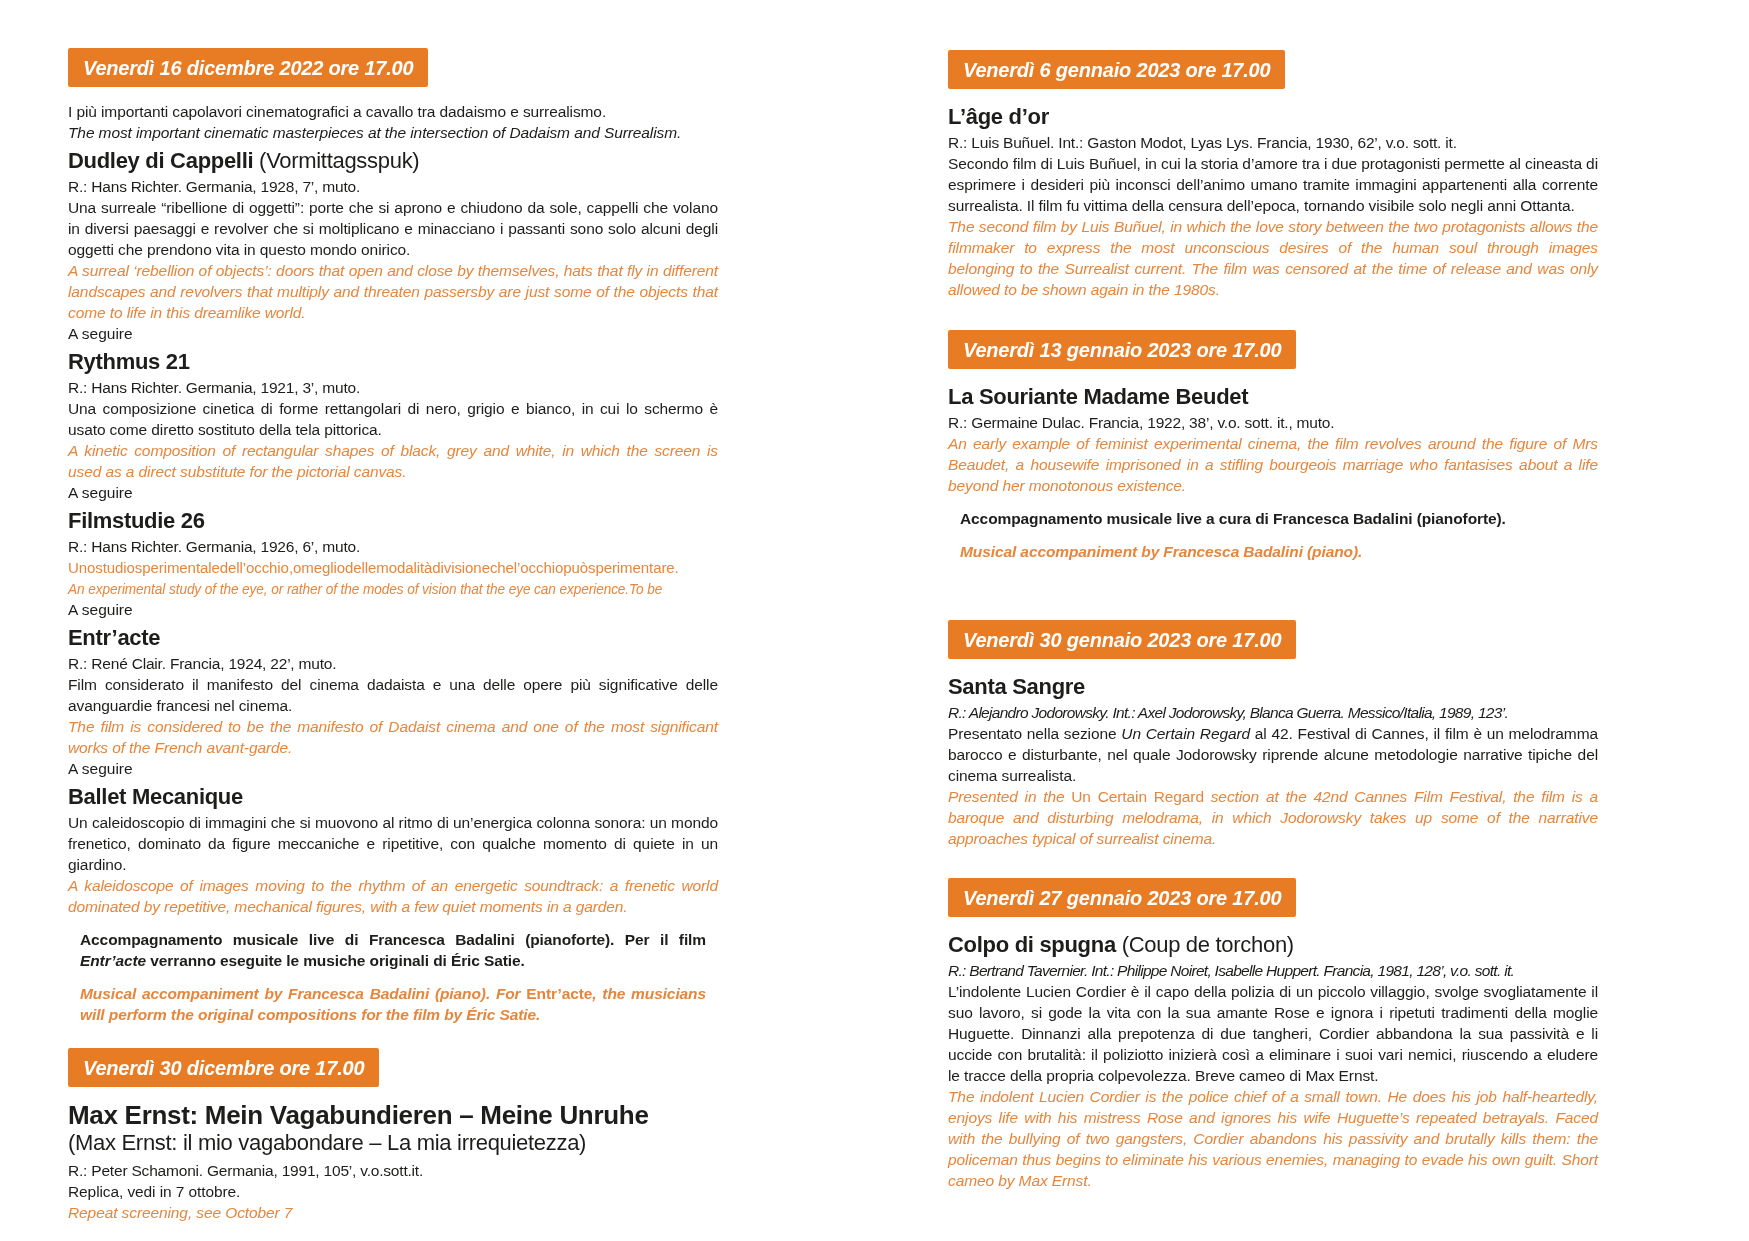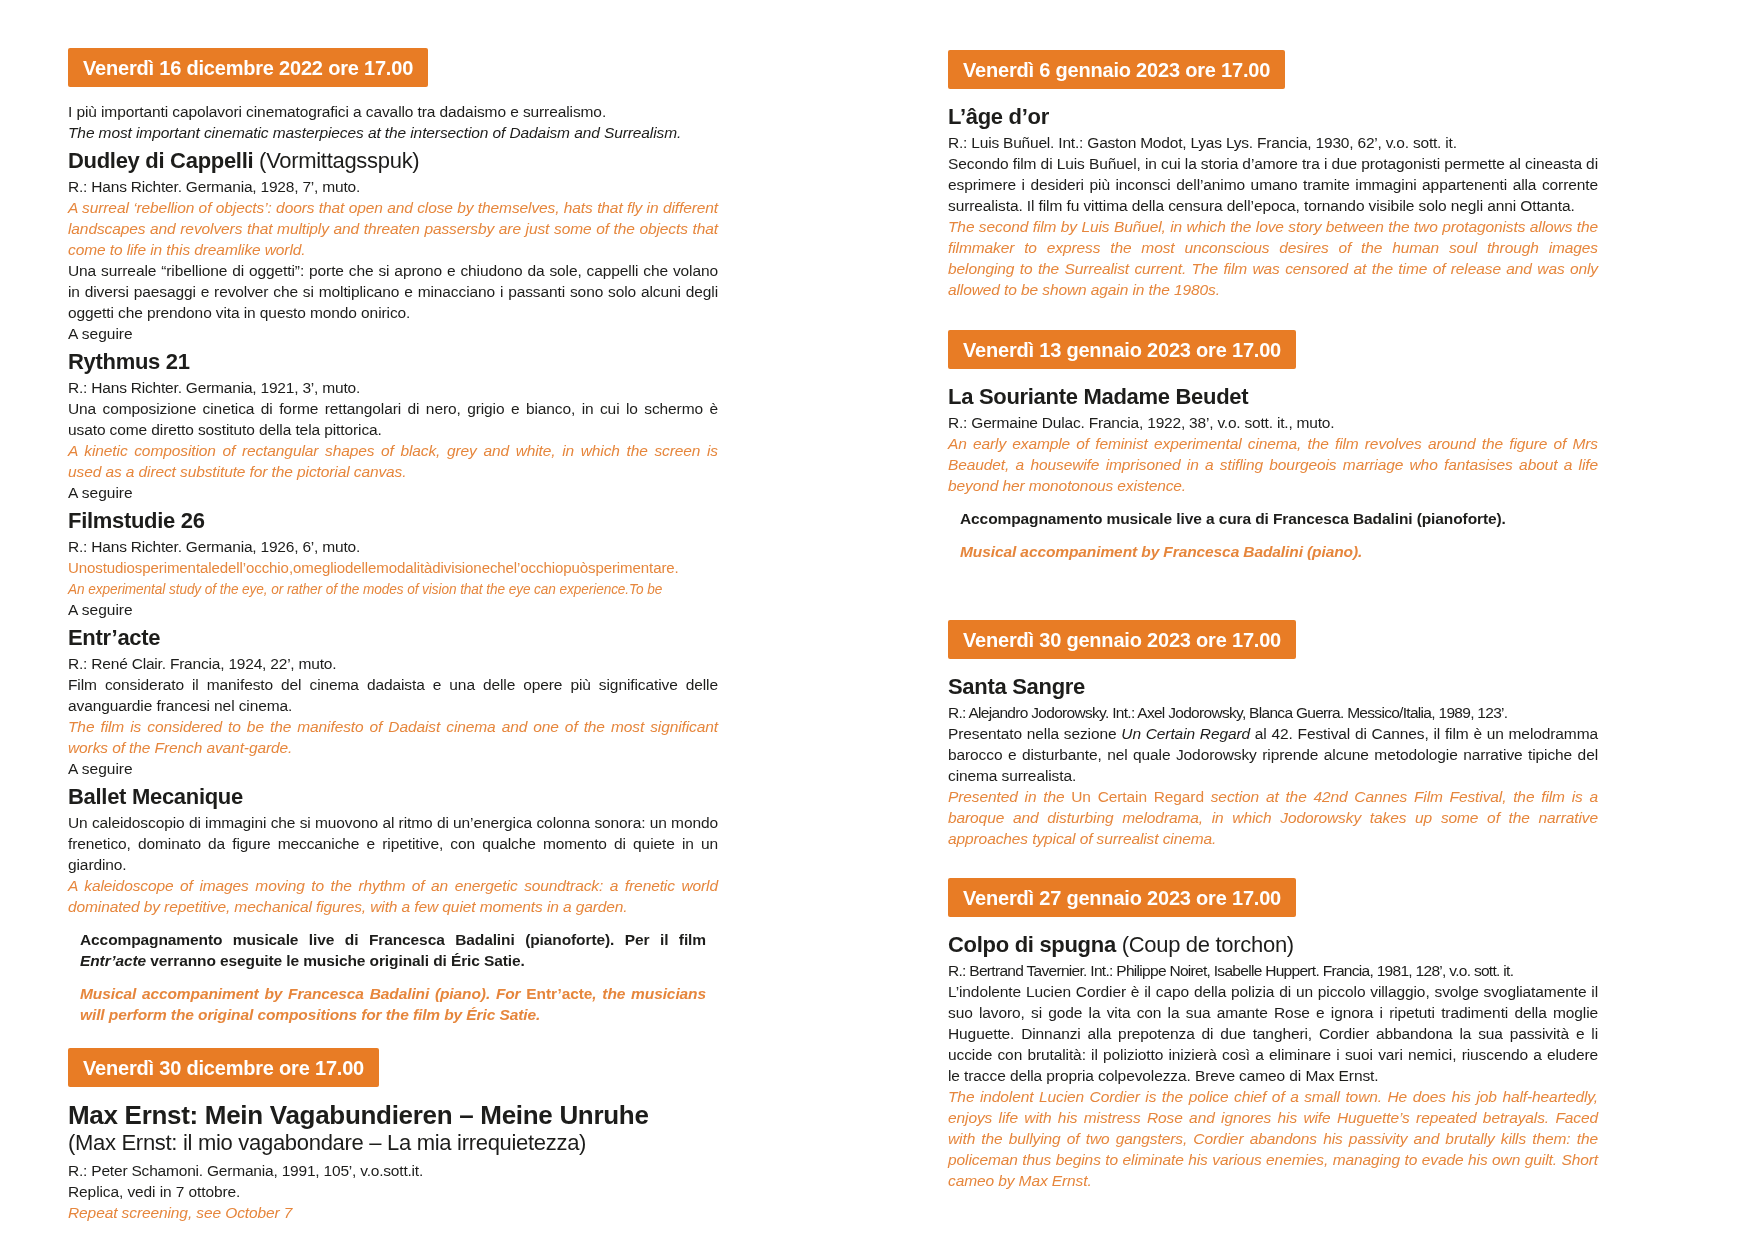--- a/index.html
+++ b/index.html
@@ -17,33 +17,33 @@
   #sec-l1{left:68px;top:48px;}
   #sec-l2{left:68px;top:1048px;}
   #sec-r1{left:948px;top:50px;}
   #sec-r2{left:948px;top:330px;}
   #sec-r3{left:948px;top:620px;}
   #sec-r4{left:948px;top:878px;}
 
   .datebox{
     display:inline-block;background:var(--accent);color:#fff;
     font-weight:700;font-size:20px;line-height:20px;
-    padding:10px 15px 9px 15px;border-radius:2px;letter-spacing:-0.2px;
+    padding:10px 15px 9px 15px;border-radius:2px;letter-spacing:-0.2px;font-style:italic;
   }
   .sec-body{margin-top:14px;}
   .bodytext{font-size:15.5px;line-height:21px;letter-spacing:-0.1px;}
   .intro-line{font-size:15.5px;line-height:21px;letter-spacing:-0.1px;}
   .intro-line.en{font-style:italic;}
   h3.film-title{
     font-size:22px;line-height:27px;font-weight:700;
     letter-spacing:-0.3px;margin:4px 0 2px 0;
   }
   h3.film-title .alt{font-weight:400;}
   .credits{font-size:15.5px;line-height:21px;letter-spacing:-0.2px;white-space:nowrap;}
-  .credits.tightest{letter-spacing:-0.7px;}
+  .credits.tightest{letter-spacing:-0.7px;font-style:italic;}
   p.desc{
     font-size:15.5px;line-height:21px;letter-spacing:-0.1px;
     text-align:justify;margin:0;
   }
   p.desc.en,.orange{color:var(--accent-text);font-style:italic;}
   p.desc.orange-roman{color:var(--accent-text);font-style:normal;}
   .aseguire{font-size:15.5px;line-height:21px;}
   p.accomp{font-weight:700;margin:12px;font-size:15.5px;line-height:21px;letter-spacing:-0.1px;text-align:justify;}
   p.accomp.en{color:var(--accent-text);font-style:italic;}
   .rm{font-style:normal;}
@@ -60,22 +60,22 @@
 <div class="page">
 
   <div class="sec" id="sec-l1">
     <div class="datebox">Venerdì 16 dicembre 2022 ore 17.00</div>
     <div class="sec-body">
       <div class="intro-line">I più importanti capolavori cinematografici a cavallo tra dadaismo e surrealismo.</div>
       <div class="intro-line en">The most important cinematic masterpieces at the intersection of Dadaism and Surrealism.</div>
 
       <h3 class="film-title"><span>Dudley di Cappelli</span> <span class="alt">(Vormittagsspuk)</span></h3>
       <div class="credits">R.: Hans Richter. Germania, 1928, 7’, muto.</div>
+      <p class="desc">Una surreale “ribellione di oggetti”: porte che si aprono e chiudono da sole, cappelli che volano in diversi paesaggi e revolver che si moltiplicano e minacciano i passanti sono solo alcuni degli oggetti che prendono vita in questo mondo onirico.</p>
       <p class="desc en">A surreal ‘rebellion of objects’: doors that open and close by themselves, hats that fly in different landscapes and revolvers that multiply and threaten passersby are just some of the objects that come to life in this dreamlike world.</p>
-      <p class="desc">Una surreale “ribellione di oggetti”: porte che si aprono e chiudono da sole, cappelli che volano in diversi paesaggi e revolver che si moltiplicano e minacciano i passanti sono solo alcuni degli oggetti che prendono vita in questo mondo onirico.</p>
       <div class="aseguire">A seguire</div>
 
       <h3 class="film-title">Rythmus 21</h3>
       <div class="credits">R.: Hans Richter. Germania, 1921, 3’, muto.</div>
       <p class="desc">Una composizione cinetica di forme rettangolari di nero, grigio e bianco, in cui lo schermo è usato come diretto sostituto della tela pittorica.</p>
       <p class="desc en">A kinetic composition of rectangular shapes of black, grey and white, in which the screen is used as a direct substitute for the pictorial canvas.</p>
       <div class="aseguire">A seguire</div>
 
       <h3 class="film-title">Filmstudie 26</h3>
       <div class="credits">R.: Hans Richter. Germania, 1926, 6’, muto.</div>

